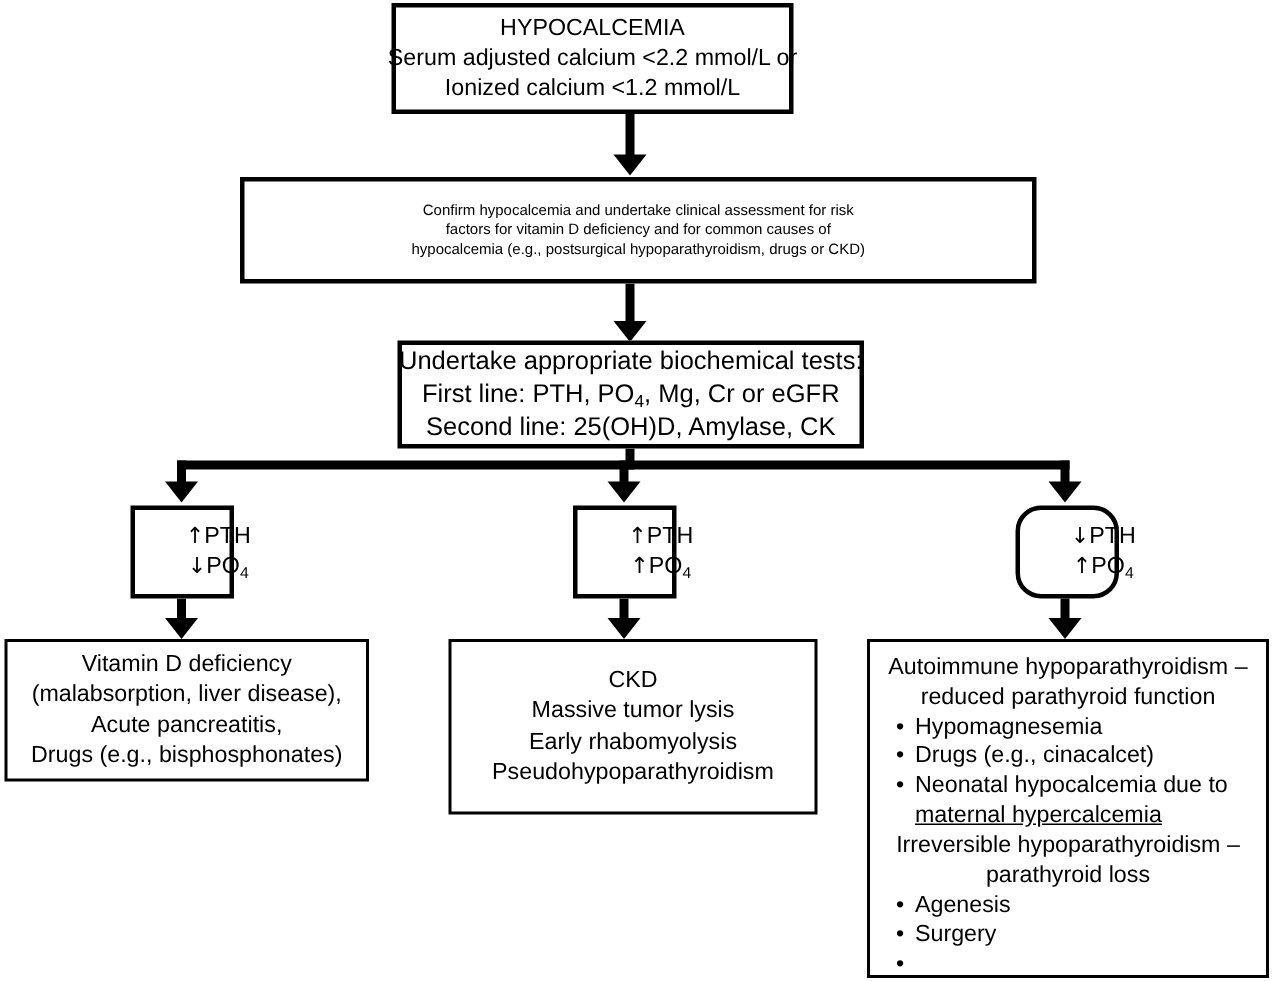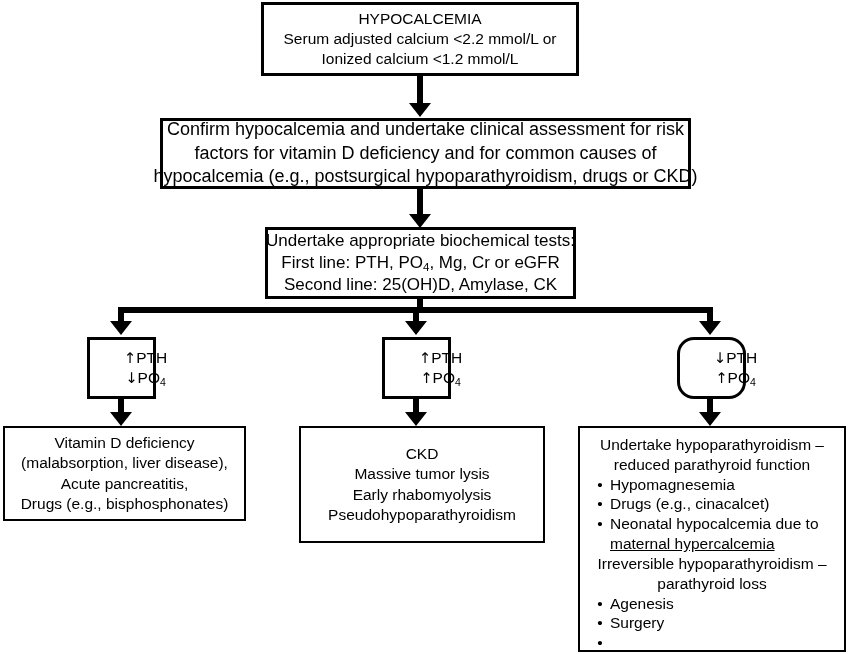--- a/index.html
+++ b/index.html
@@ -26,22 +26,22 @@
     align-items: center;
     justify-content: center;
     text-align: center;
     line-height: 1.30;
     z-index: 3;
   }
   .box .ln { display: block; white-space: nowrap; }
   .box.thin { border-width: 2px; }
 
   
-  #box-hypocalcemia { left: 261px; top: 2px;   width: 318px; height: 74px;  font-size: 15.5px; }
-  #box-confirm      { left: 160px; top: 118px; width: 531px; height: 71px;  font-size: 18px; }
+  #box-hypocalcemia { left: 261px; top: 2px;   width: 268px; height: 74px;  font-size: 15.5px; }
+  #box-confirm      { left: 160px; top: 118px; width: 531px; height: 71px;  font-size: 10px; }
   #box-tests        { left: 265px; top: 227px; width: 311px; height: 72px;  font-size: 17px; }
 
   #box-branch-1 { left: 87px;  top: 337px; width: 69px; height: 62px; font-size: 15.5px; }
   #box-branch-2 { left: 382px; top: 337px; width: 69px; height: 62px; font-size: 15.5px; }
   #box-branch-3 { left: 677px; top: 337px; width: 69px; height: 62px; font-size: 15.5px; border-radius: 17px; }
   .branch-line { display: flex; align-items: baseline; justify-content: center; margin-left: 48px; }
 
   #box-result-1 { left: 3px;   top: 426px; width: 243px; height: 95px;  font-size: 15.5px; }
   #box-result-2 { left: 299px; top: 426px; width: 246px; height: 117px;  font-size: 15.5px; }
   #box-result-3 { left: 578px; top: 426px; width: 268px; height: 226px; font-size: 15.5px;
@@ -157,21 +157,21 @@
   </div>
 
   <div class="box thin" id="box-result-2">
     <span class="ln">CKD</span>
     <span class="ln">Massive tumor lysis</span>
     <span class="ln">Early rhabomyolysis</span>
     <span class="ln">Pseudohypoparathyroidism</span>
   </div>
 
   <div class="box thin" id="box-result-3">
-    <span class="center-line">Undertake hypoparathyroidism –</span>
+    <span class="center-line">Autoimmune hypoparathyroidism –</span>
     <span class="center-line">reduced parathyroid function</span>
 
     <span class="bullet-row">
       <span class="dot">•</span>
       <span class="btxt">Hypomagnesemia</span>
     </span>
     <span class="bullet-row">
       <span class="dot">•</span>
       <span class="btxt">Drugs (e.g., cinacalcet)</span>
     </span>

